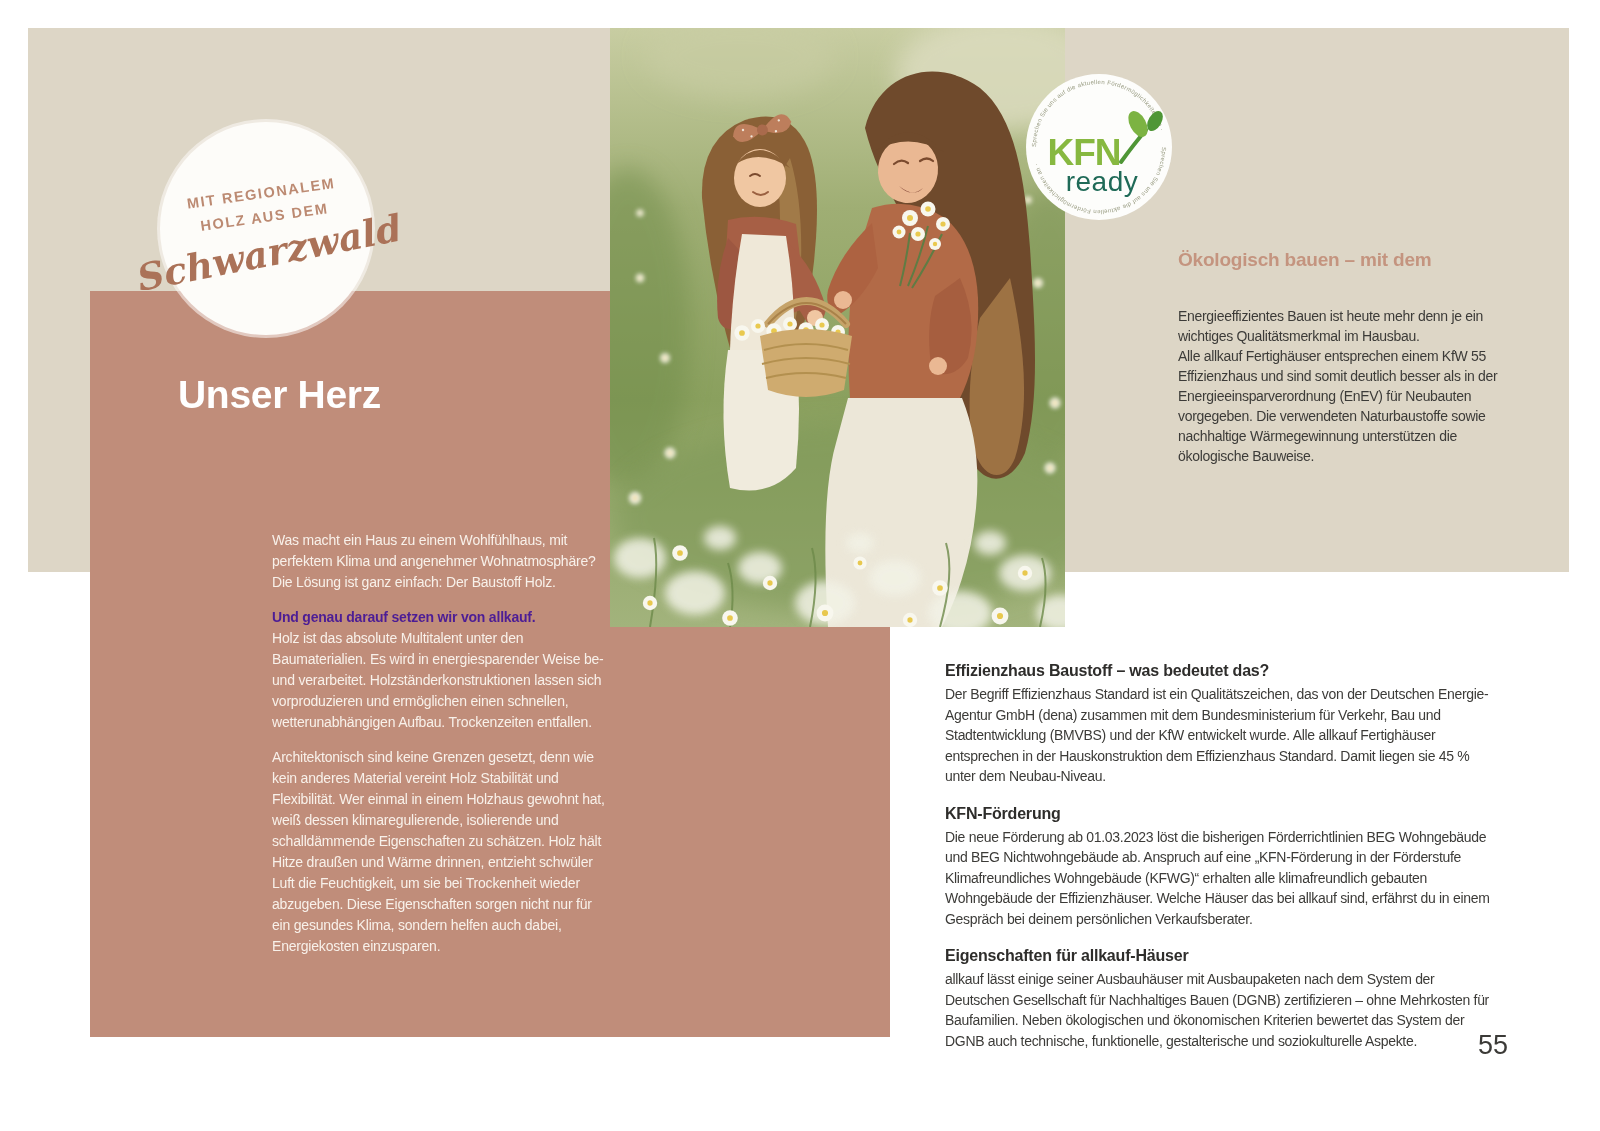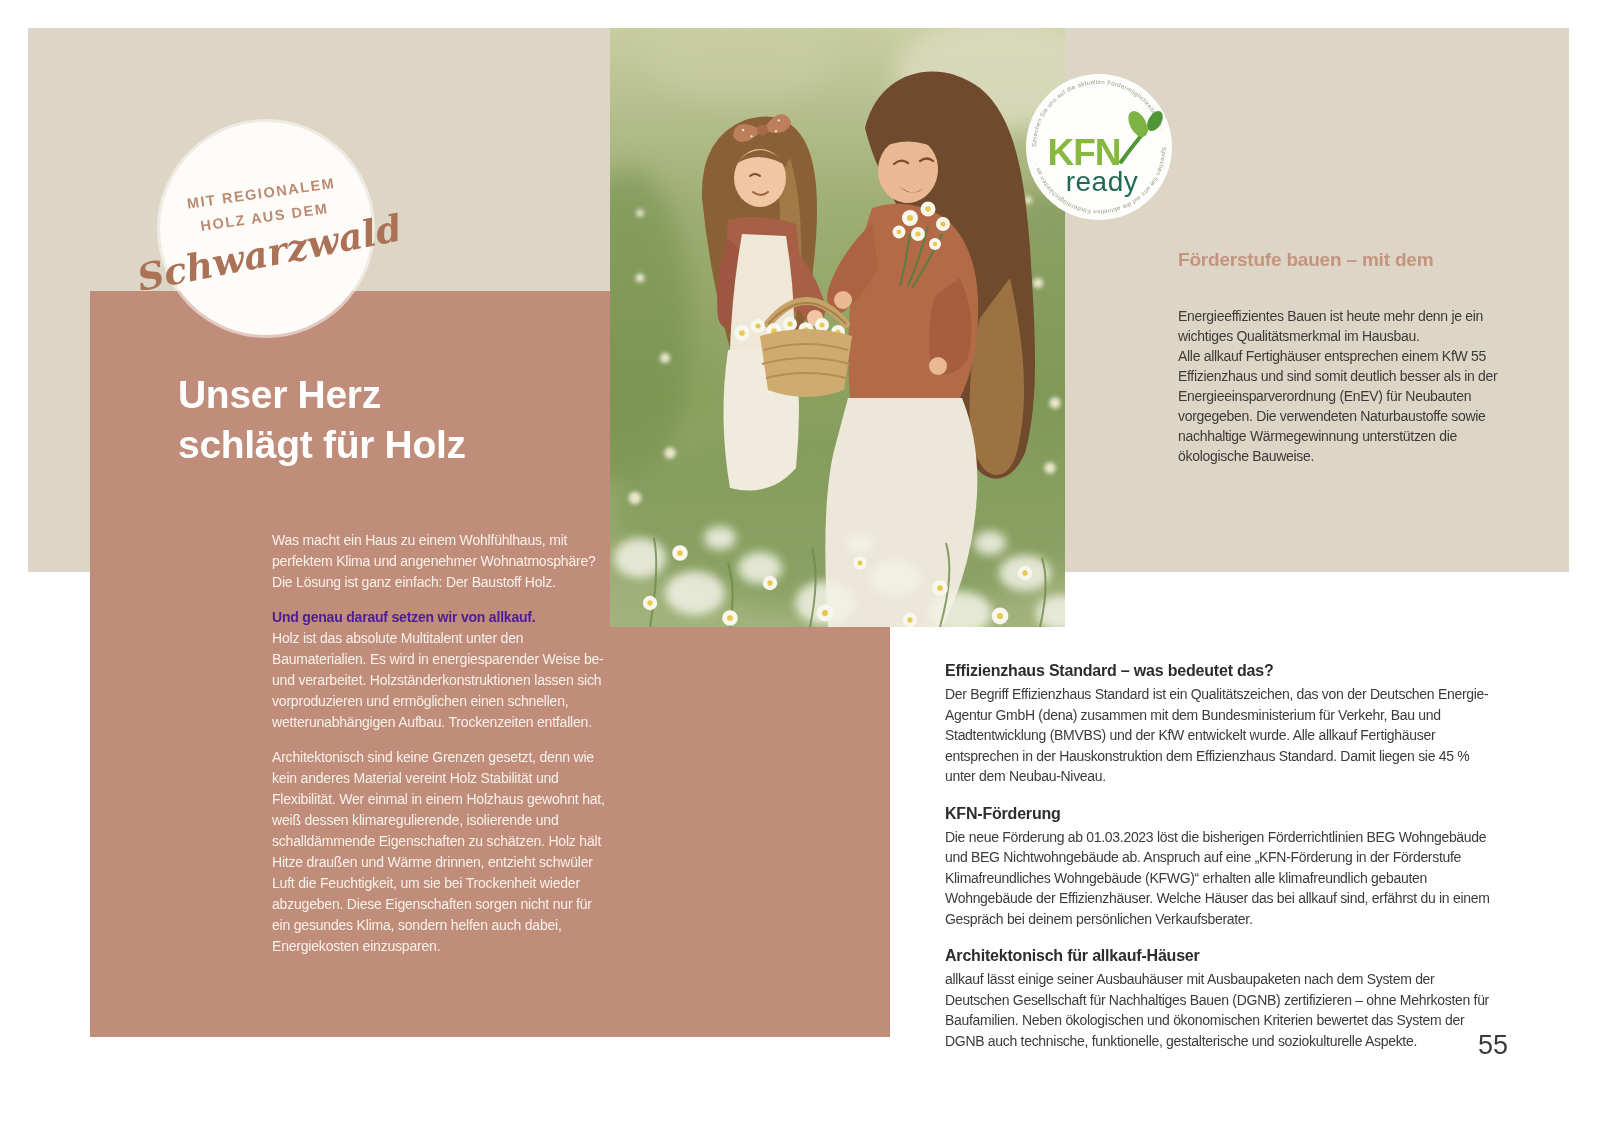--- a/index.html
+++ b/index.html
@@ -310,21 +310,20 @@
 <div class="stamp">
   <div class="stamp-inner">
     <div class="stamp-line">MIT REGIONALEM</div>
     <div class="stamp-line">HOLZ AUS DEM</div>
     <div class="stamp-script">Schwarzwald</div>
   </div>
 </div>
 
 <h1 class="main-heading">
   <span>Unser Herz</span>
-  <span>schlägt für Holz</span>
 </h1>
 
 <div class="left-body">
   <p>Was macht ein Haus zu einem Wohlfühlhaus, mit perfektem Klima und angenehmer Wohnatmosphäre? Die Lösung ist ganz einfach: Der Baustoff Holz.</p>
   <p>
     <span class="lead">Und genau darauf setzen wir von allkauf.</span>
     <span>Holz ist das absolute Multitalent unter den Baumaterialien. Es wird in energiesparender Weise be- und verarbeitet. Holzständerkonstruktionen lassen sich vorproduzieren und ermöglichen einen schnellen, wetterunabhängigen Aufbau. Trockenzeiten entfallen.</span>
   </p>
   <p>Architektonisch sind keine Grenzen gesetzt, denn wie kein anderes Material vereint Holz Stabilität und Flexibilität. Wer einmal in einem Holzhaus gewohnt hat, weiß dessen klimaregulierende, isolierende und schalldämmende Eigenschaften zu schätzen. Holz hält Hitze draußen und Wärme drinnen, entzieht schwüler Luft die Feuchtigkeit, um sie bei Trockenheit wieder abzugeben. Diese Eigenschaften sorgen nicht nur für ein gesundes Klima, sondern helfen auch dabei, Energiekosten einzusparen.</p>
 </div>
@@ -344,34 +343,34 @@
       <path d="M97,90 Q110,72 122,58" stroke="#4f9636" stroke-width="4" fill="none" stroke-linecap="round"></path>
       <ellipse cx="114" cy="52" rx="8" ry="14" fill="#7cb342" transform="rotate(-28 114 52)"></ellipse>
       <ellipse cx="131" cy="49" rx="6.5" ry="11" fill="#4f9636" transform="rotate(30 131 49)"></ellipse>
     </g>
     <text class="kfn-sub" x="78" y="119" text-anchor="middle">ready</text>
   </svg>
 </div>
 
 <div class="right-col">
   <h2 class="right-heading">
-    <span>Förderstufe bauen – mit dem</span>
+    <span>Ökologisch bauen – mit dem</span>
   </h2>
   <p class="right-body">Energieeffizientes Bauen ist heute mehr denn je ein wichtiges Qualitätsmerkmal im Hausbau.
 Alle allkauf Fertighäuser entsprechen einem KfW 55 Effizienzhaus und sind somit deutlich besser als in der Energieeinsparverordnung (EnEV) für Neubauten vorgegeben. Die verwendeten Naturbaustoffe sowie nachhaltige Wärmegewinnung unterstützen die ökologische Bauweise.</p>
 </div>
 
 <div class="info-col">
   <div class="info-section">
-    <h3>Effizienzhaus Standard – was bedeutet das?</h3>
+    <h3>Effizienzhaus Baustoff – was bedeutet das?</h3>
     <p>Der Begriff Effizienzhaus Standard ist ein Qualitätszeichen, das von der Deutschen Energie-Agentur GmbH (dena) zusammen mit dem Bundesministerium für Verkehr, Bau und Stadtentwicklung (BMVBS) und der KfW entwickelt wurde. Alle allkauf Fertighäuser entsprechen in der Hauskonstruktion dem Effizienzhaus Standard. Damit liegen sie 45 % unter dem Neubau-Niveau.</p>
   </div>
   <div class="info-section">
     <h3>KFN-Förderung</h3>
     <p>Die neue Förderung ab 01.03.2023 löst die bisherigen Förderrichtlinien BEG Wohngebäude und BEG Nichtwohngebäude ab. Anspruch auf eine „KFN-Förderung in der Förderstufe Klimafreundliches Wohngebäude (KFWG)“ erhalten alle klimafreundlich gebauten Wohngebäude der Effizienzhäuser. Welche Häuser das bei allkauf sind, erfährst du in einem Gespräch bei deinem persönlichen Verkaufsberater.</p>
   </div>
   <div class="info-section">
-    <h3>Architektonisch für allkauf-Häuser</h3>
+    <h3>Eigenschaften für allkauf-Häuser</h3>
     <p>allkauf lässt einige seiner Ausbauhäuser mit Ausbaupaketen nach dem System der Deutschen Gesellschaft für Nachhaltiges Bauen (DGNB) zertifizieren – ohne Mehrkosten für Baufamilien. Neben ökologischen und ökonomischen Kriterien bewertet das System der DGNB auch technische, funktionelle, gestalterische und soziokulturelle Aspekte.</p>
   </div>
 </div>
 
 <div class="page-number">55</div>
 
 </body></html>

